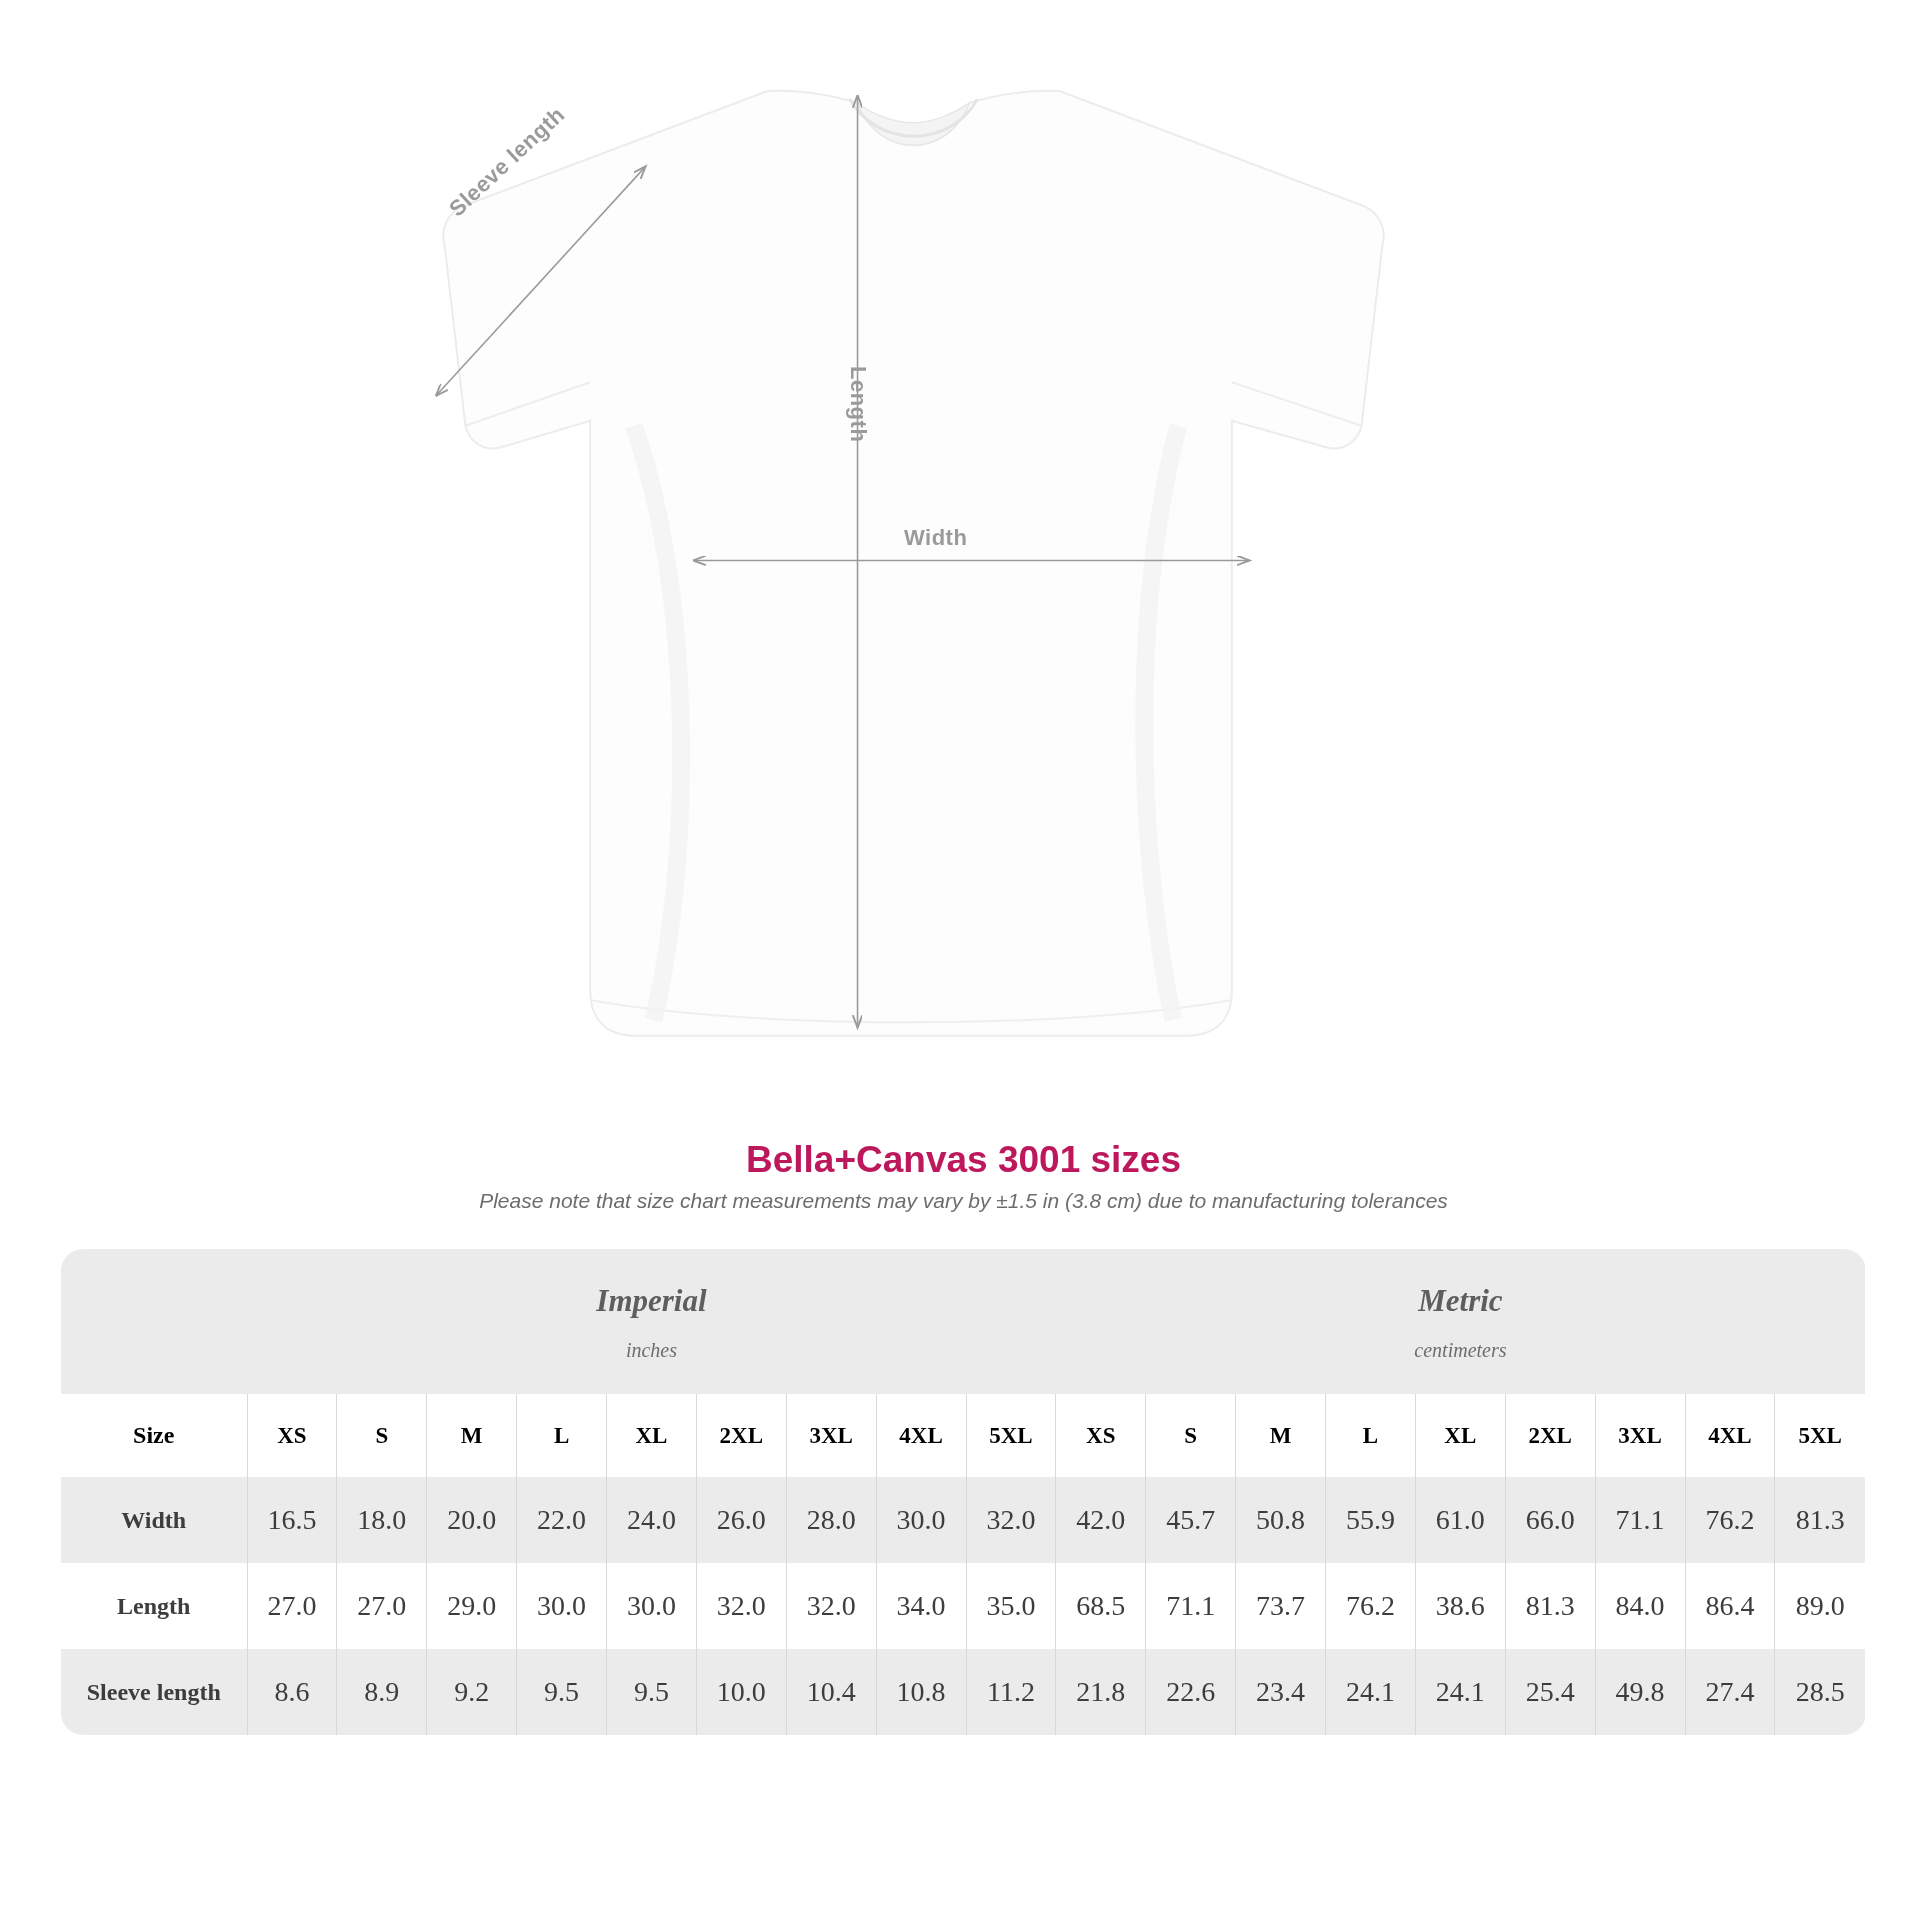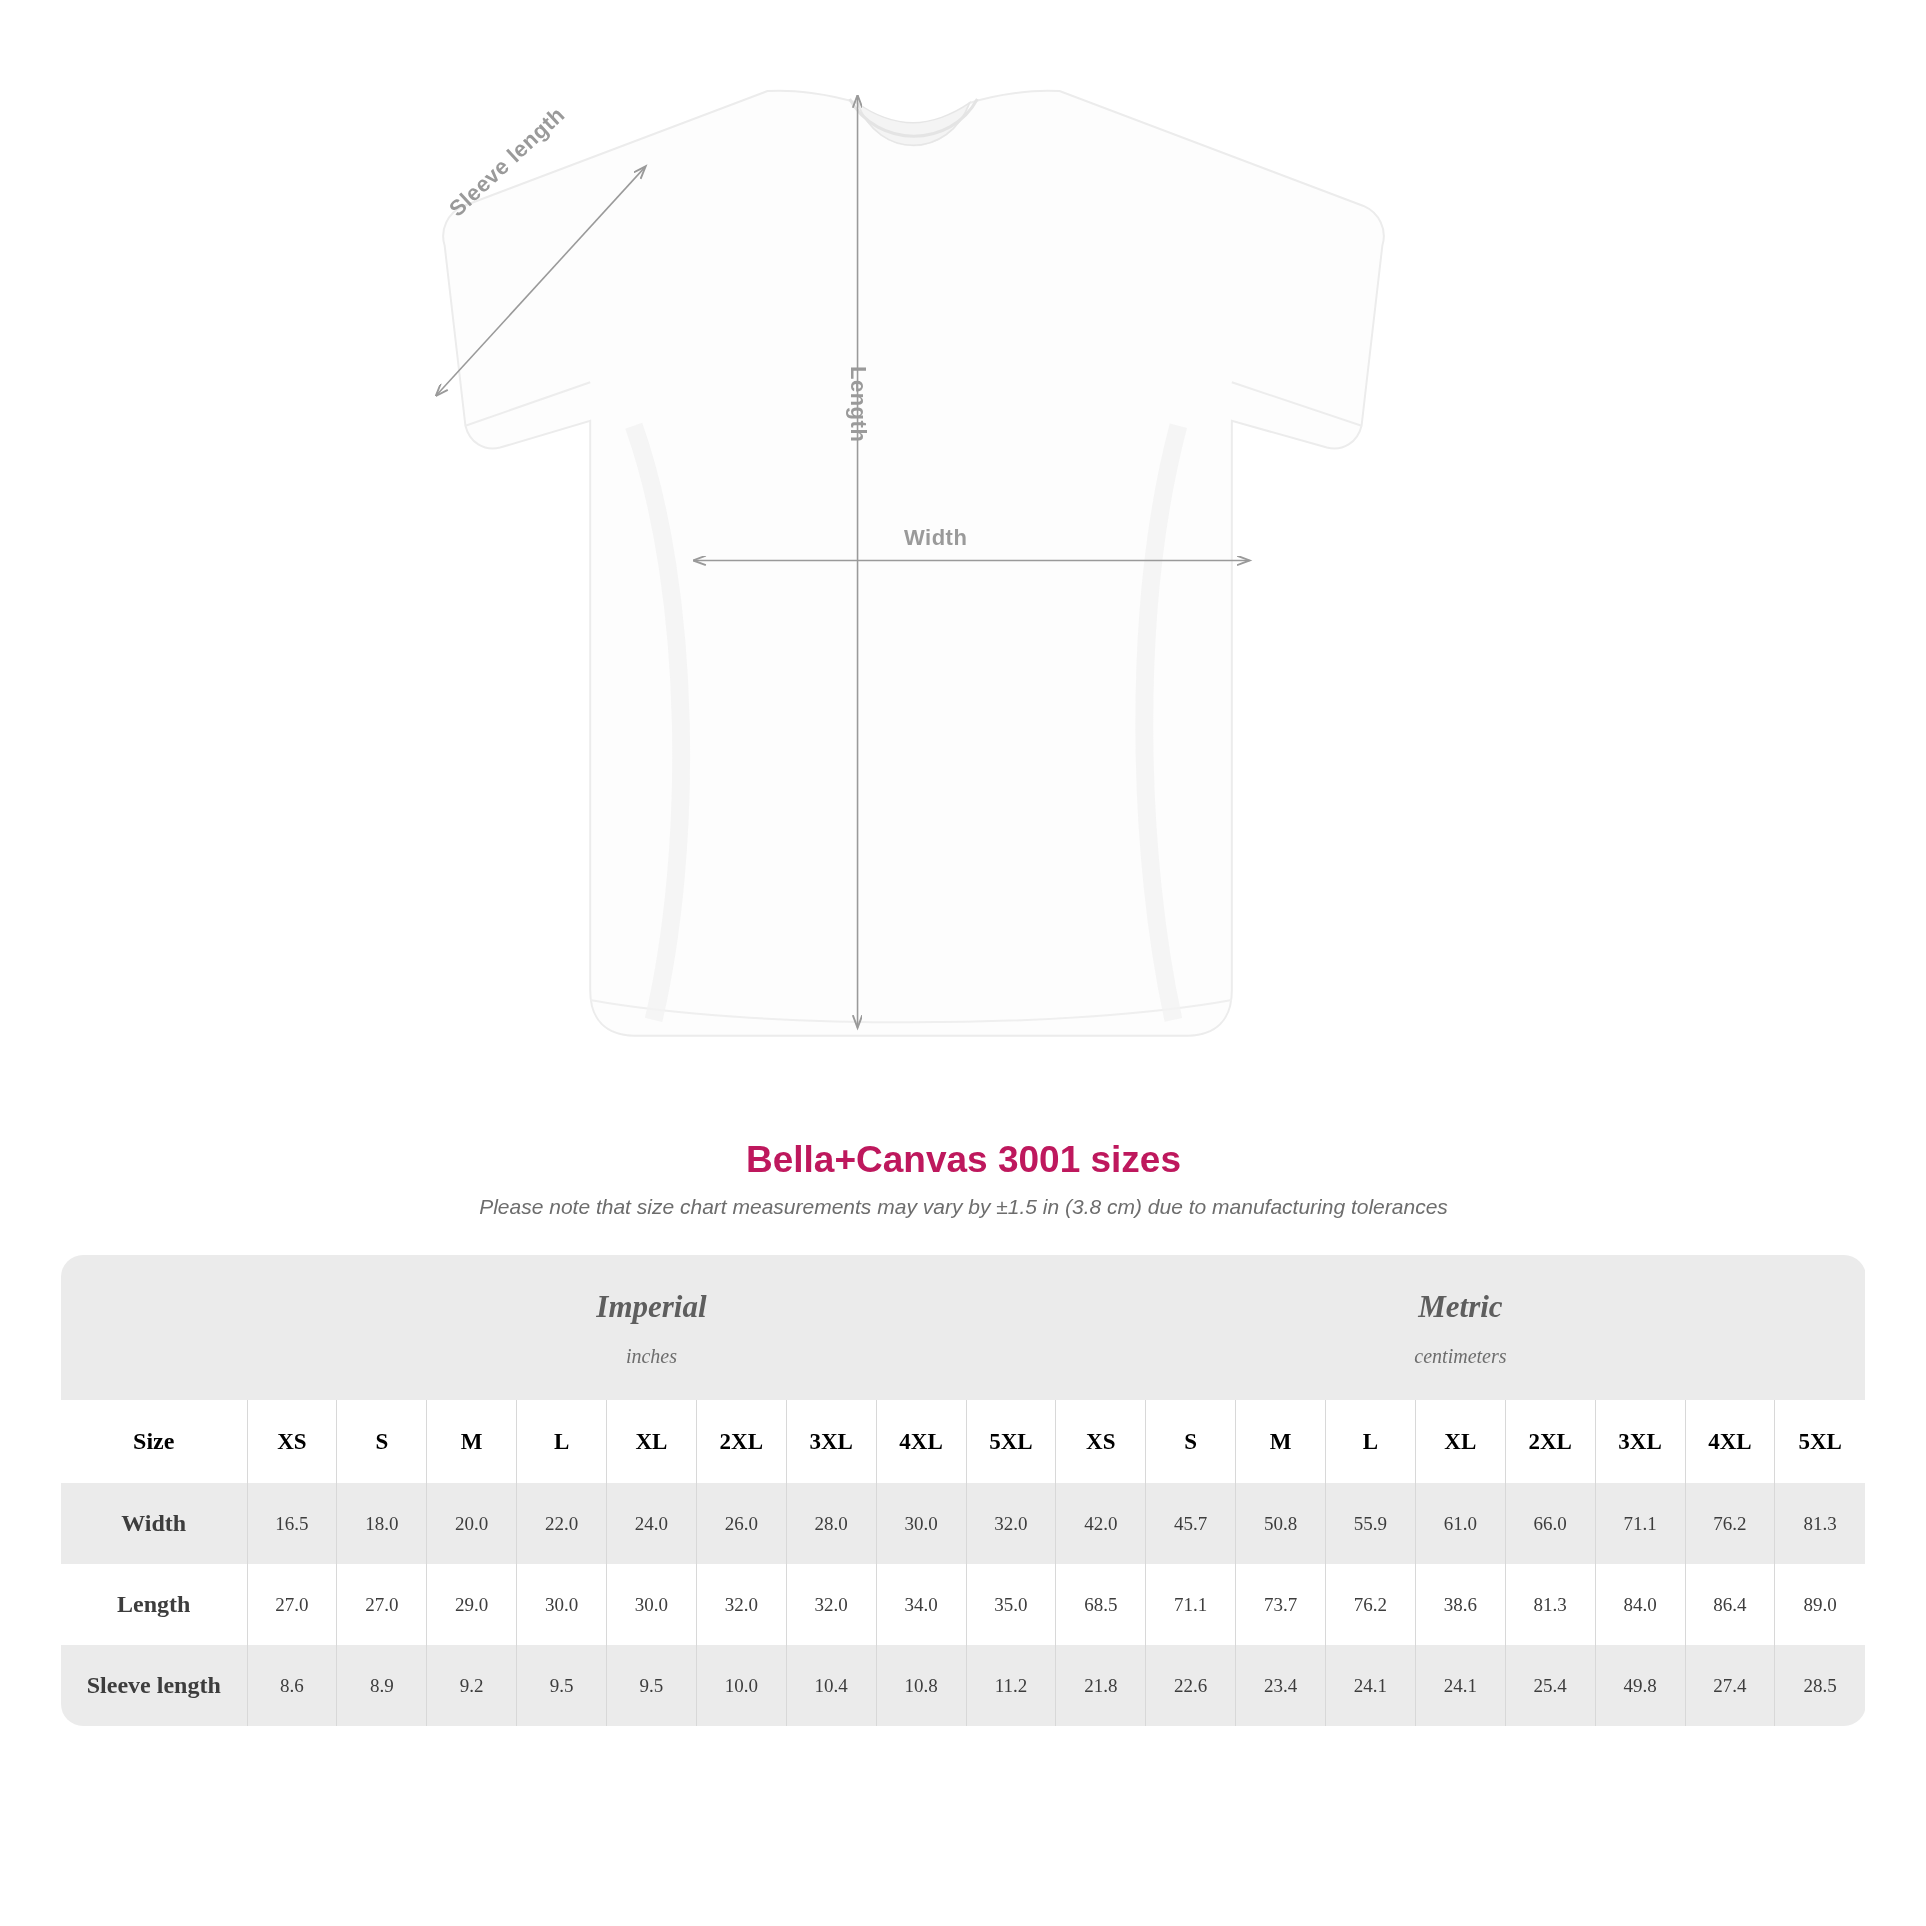--- a/index.html
+++ b/index.html
@@ -71,21 +71,21 @@
   .chart-title {
     font-size: 37px;
     font-weight: bold;
     color: #be185d;
     margin: 0;
   }
   .chart-note {
     font-size: 21px;
     font-style: italic;
     color: #6d6d6d;
-    margin-top: 14px;
+    margin-top: 8px;
   }
 
   
   .table-wrap {
     margin: 36px 61px 0 61px;
     border-radius: 22px;
     overflow: hidden;
     background: #ffffff;
   }
   table.size-table {
@@ -130,21 +130,21 @@
     color: #000000;
   }
   .size-row td.rowhead {
     background: #ffffff;
     font-size: 24px;
   }
 
   
   .data-row td {
     padding: 27px 0;
-    font-size: 19px;
+    font-size: 28px;
     color: #3d3d3d;
   }
   .data-row.shade td { background: #ebebeb; }
   .data-row.plain td { background: #ffffff; }
   .data-row td.rowhead {
     font-weight: bold;
     font-size: 24px;
     color: #3d3d3d;
   }
 

